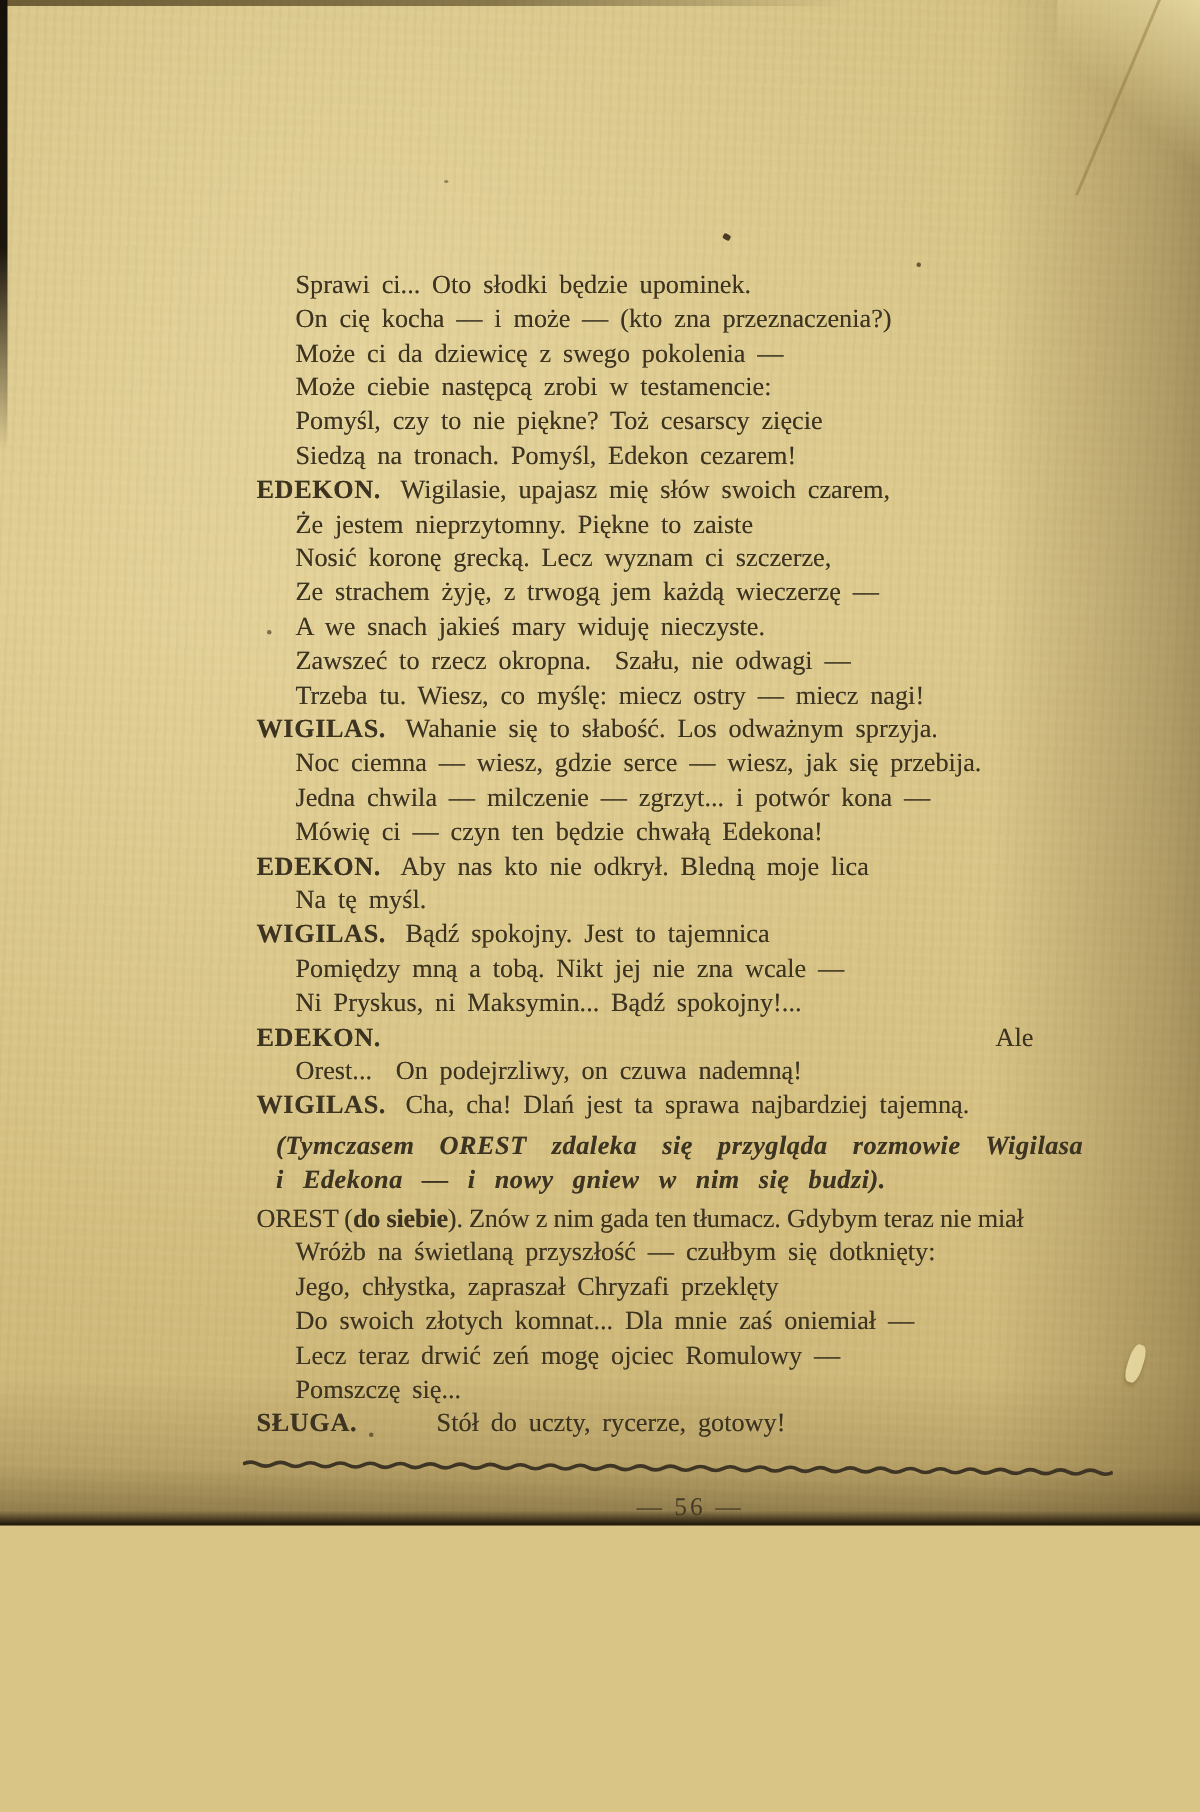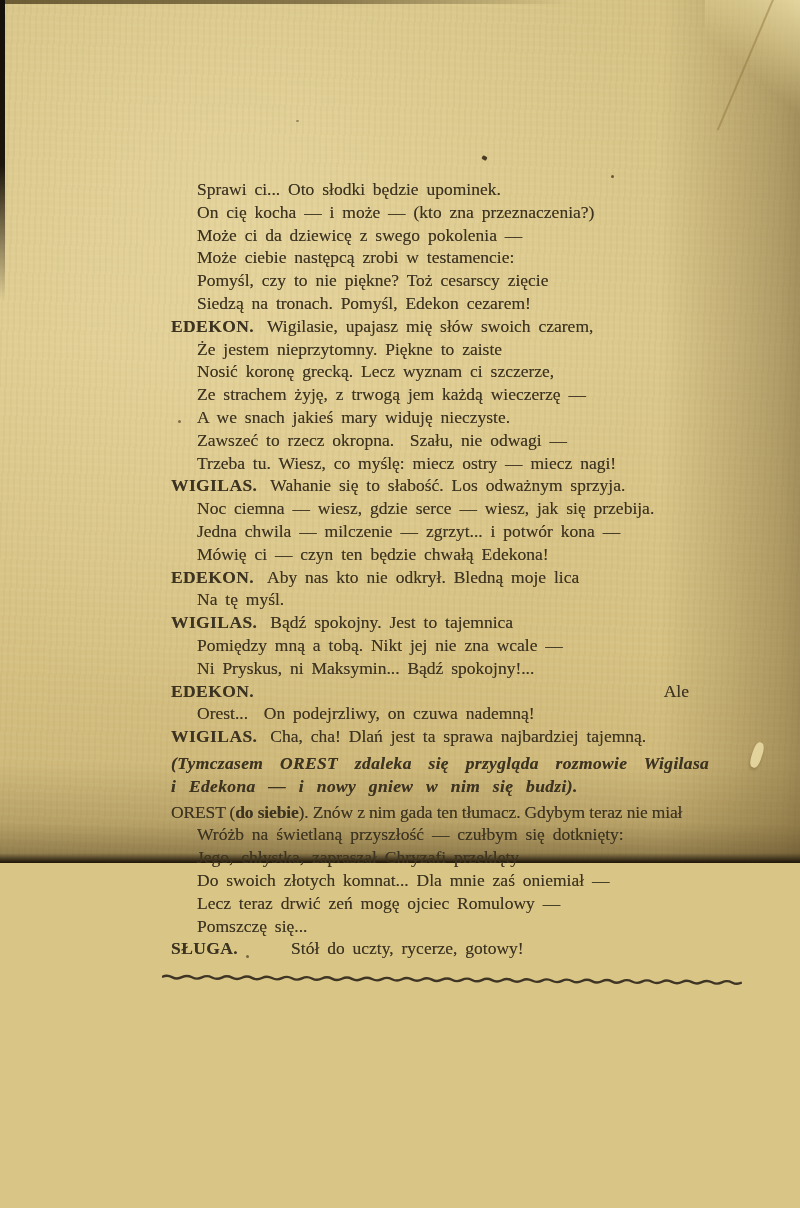--- a/index.html
+++ b/index.html
@@ -6,21 +6,21 @@
     --paper:#d9c687;
     --ink:#3c3320;
   }
   html,body{margin:0;padding:0;}
   body{
     width:800px;height:1208px;overflow:hidden;
     font-family:"Liberation Serif","DejaVu Serif",serif;
     background:#d9c687;
   }
   .page{
-    position:relative;width:800px;height:863px;
+    position:relative;width:800px;height:1017px;
     background:
       radial-gradient(ellipse at 30% 25%, rgba(255,243,200,0.30), rgba(255,243,200,0) 55%),
       linear-gradient(to bottom,#d5c284 0%, #dbc88c 40%, #d6c183 75%, #c9b274 100%);
     color:var(--ink);
   }
   
   .texture{
     position:absolute;inset:0;pointer-events:none;
     background-image:
       repeating-linear-gradient(92deg, rgba(120,95,45,0.045) 0 2px, rgba(0,0,0,0) 2px 6px),
@@ -64,21 +64,21 @@
     word-spacing:3.5px;
     color:var(--ink);
     text-shadow:0 0 0.4px rgba(60,51,32,0.55);
   }
   .line{min-height:22.8px;}
   .line.verse{padding-left:26px;}
   .line .name{margin-right:13px;letter-spacing:0.4px;font-weight:bold;}
   .line.split{display:flex;}
   .line.split .right{margin-left:auto;margin-right:60px;}
   .line.stage,.line.stage-center{
-    font-style:italic;font-weight:700;word-spacing:12px;letter-spacing:0.35px;margin-top:4px;
+    font-style:italic;font-weight:700;word-spacing:12px;letter-spacing:0.35px;margin-top:4px;margin-left:13px;
   }
   .line.stage-center{text-align:left;margin-top:0;word-spacing:8px;}
   .line.orest{word-spacing:0px;letter-spacing:-0.15px;margin-top:3px;}
   .line.orest .seg-italic{font-weight:700;}
   .line.speaker-gap .gap{display:inline-block;width:40px;}
   
   .rule-wrap{
     position:absolute;left:162px;top:968px;width:580px;height:10px;
     transform:rotate(0.55deg);transform-origin:left center;
   }
@@ -109,19 +109,20 @@
   <div class="fold-bottomright"></div>
 
   <div class="text-block" id="text-block"><div class="line verse">Sprawi ci... Oto słodki będzie upominek.</div><div class="line verse">On cię kocha — i może — (kto zna przeznaczenia?)</div><div class="line verse">Może ci da dziewicę z swego pokolenia —</div><div class="line verse">Może ciebie następcą zrobi w testamencie:</div><div class="line verse">Pomyśl, czy to nie piękne? Toż cesarscy zięcie</div><div class="line verse">Siedzą na tronach. Pomyśl, Edekon cezarem!</div><div class="line speaker"><span class="name">EDEKON.</span><span>Wigilasie, upajasz mię słów swoich czarem,</span></div><div class="line verse">Że jestem nieprzytomny. Piękne to zaiste</div><div class="line verse">Nosić koronę grecką. Lecz wyznam ci szczerze,</div><div class="line verse">Ze strachem żyję, z trwogą jem każdą wieczerzę —</div><div class="line verse">A we snach jakieś mary widuję nieczyste.</div><div class="line verse">Zawszeć to rzecz okropna.  Szału, nie odwagi —</div><div class="line verse">Trzeba tu. Wiesz, co myślę: miecz ostry — miecz nagi!</div><div class="line speaker"><span class="name">WIGILAS.</span><span>Wahanie się to słabość. Los odważnym sprzyja.</span></div><div class="line verse">Noc ciemna — wiesz, gdzie serce — wiesz, jak się przebija.</div><div class="line verse">Jedna chwila — milczenie — zgrzyt... i potwór kona —</div><div class="line verse">Mówię ci — czyn ten będzie chwałą Edekona!</div><div class="line speaker"><span class="name">EDEKON.</span><span>Aby nas kto nie odkrył. Bledną moje lica</span></div><div class="line verse">Na tę myśl.</div><div class="line speaker"><span class="name">WIGILAS.</span><span>Bądź spokojny. Jest to tajemnica</span></div><div class="line verse">Pomiędzy mną a tobą. Nikt jej nie zna wcale —</div><div class="line verse">Ni Pryskus, ni Maksymin... Bądź spokojny!...</div><div class="line split"><span class="name">EDEKON.</span><span class="right">Ale</span></div><div class="line verse">Orest...  On podejrzliwy, on czuwa nademną!</div><div class="line speaker"><span class="name">WIGILAS.</span><span>Cha, cha! Dlań jest ta sprawa najbardziej tajemną.</span></div><div class="line stage">(Tymczasem OREST zdaleka się przygląda rozmowie Wigilasa</div><div class="line stage-center">i Edekona — i nowy gniew w nim się budzi).</div><div class="line orest"><span class="seg-normal">OREST (</span><span class="seg-italic">do siebie</span><span class="seg-normal">). Znów z nim gada ten tłumacz. Gdybym teraz nie miał</span></div><div class="line verse">Wróżb na świetlaną przyszłość — czułbym się dotknięty:</div><div class="line verse">Jego, chłystka, zapraszał Chryzafi przeklęty</div><div class="line verse">Do swoich złotych komnat... Dla mnie zaś oniemiał —</div><div class="line verse">Lecz teraz drwić zeń mogę ojciec Romulowy —</div><div class="line verse">Pomszczę się...</div><div class="line speaker-gap"><span class="name">SŁUGA.</span><span class="gap"></span><span>Stół do uczty, rycerze, gotowy!</span></div></div>
 
   <div class="rule-wrap">
     <svg id="wavy-rule" width="580" height="10">
         <path d="M0,5 q5,-2.6 10,0 q5,2.6 10,0 q5,-2.6 10,0 q5,2.6 10,0 q5,-2.6 10,0 q5,2.6 10,0 q5,-2.6 10,0 q5,2.6 10,0 q5,-2.6 10,0 q5,2.6 10,0 q5,-2.6 10,0 q5,2.6 10,0 q5,-2.6 10,0 q5,2.6 10,0 q5,-2.6 10,0 q5,2.6 10,0 q5,-2.6 10,0 q5,2.6 10,0 q5,-2.6 10,0 q5,2.6 10,0 q5,-2.6 10,0 q5,2.6 10,0 q5,-2.6 10,0 q5,2.6 10,0 q5,-2.6 10,0 q5,2.6 10,0 q5,-2.6 10,0 q5,2.6 10,0 q5,-2.6 10,0 q5,2.6 10,0 q5,-2.6 10,0 q5,2.6 10,0 q5,-2.6 10,0 q5,2.6 10,0 q5,-2.6 10,0 q5,2.6 10,0 q5,-2.6 10,0 q5,2.6 10,0 q5,-2.6 10,0 q5,2.6 10,0 q5,-2.6 10,0 q5,2.6 10,0 q5,-2.6 10,0 q5,2.6 10,0 q5,-2.6 10,0 q5,2.6 10,0 q5,-2.6 10,0 q5,2.6 10,0 q5,-2.6 10,0 q5,2.6 10,0 q5,-2.6 10,0 q5,2.6 10,0 q5,-2.6 10,0 q5,2.6 10,0 q5,-2.6 10,0 q5,2.6 10,0 q5,-2.6 10,0 q5,2.6 10,0" fill="none" stroke="#3f3525" stroke-width="2.4"></path>
       </svg>
   </div>
 
+  <div class="page-number">—  56  —</div>
 
   <div class="speck s1"></div>
   <div class="speck s2"></div>
   <div class="speck s3"></div>
   <div class="speck s4"></div>
   <div class="speck s5"></div>
 </div>
 
 </body></html>

